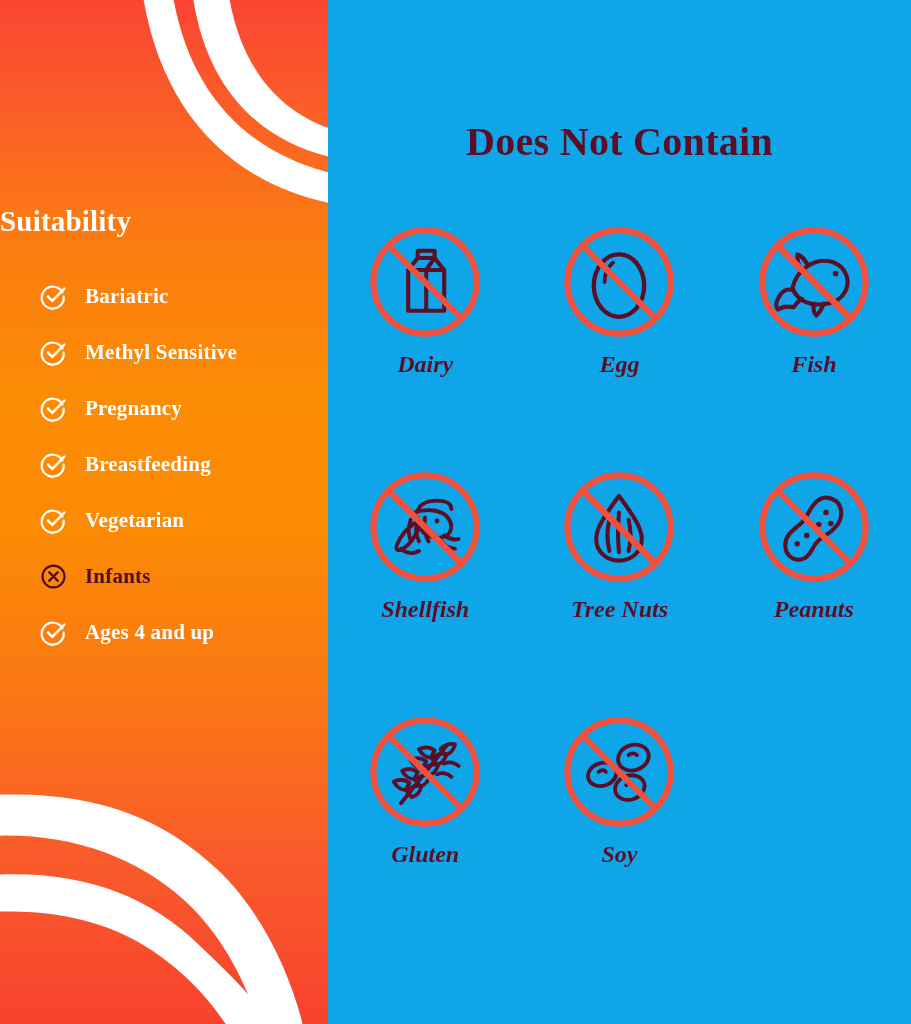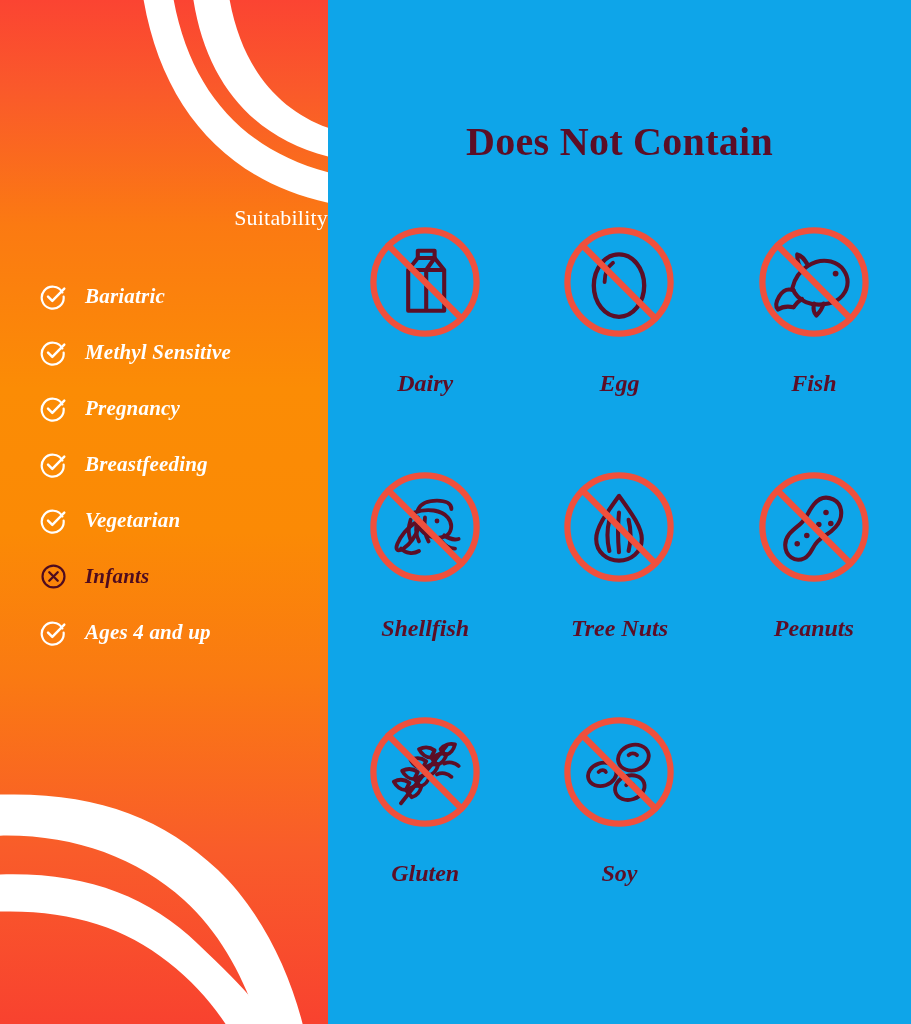--- a/index.html
+++ b/index.html
@@ -26,38 +26,38 @@
        #fb8c05 38%,
        #fb8a05 52%,
        #fa7a12 66%,
        #f95c2a 83%,
        #f8422f 100%);
   }
   .swoosh{position:absolute;left:0;top:0;width:328px;height:1024px;}
 
   .panel-title{
     position:absolute;left:0;top:205px;width:328px;
-    text-align:right;
+    text-align:left;
     color:#ffffff;
-    font-size:22px;font-weight:normal;
+    font-size:29px;font-weight:bold;
     letter-spacing:.2px;
   }
   .suit-list{
     position:absolute;left:40px;top:268px;width:288px;
   }
   .suit-item{
     display:flex;align-items:center;
     height:56px;
   }
   .suit-ico{
     width:27px;height:27px;flex:0 0 27px;margin-right:18px;
     display:block;
   }
   .suit-label{
-    font-size:21px;font-style:italic;font-weight:bold;
+    font-size:21px;font-weight:bold;
     color:#ffffff;
     letter-spacing:.2px;
     white-space:nowrap;
   }
   .suit-item.excluded .suit-label{color:#4e0c20;text-align:right;}
 
   
   .right{
     position:absolute;left:328px;top:0;width:583px;height:1024px;
     background:#0ea5e9;
@@ -73,21 +73,21 @@
     position:absolute;left:0;top:222px;width:583px;
     display:grid;
     grid-template-columns:repeat(3,1fr);
     grid-template-rows:repeat(3,245px);
   }
   .cell{
     display:flex;flex-direction:column;align-items:center;
   }
   .cell .badge{width:120px;height:120px;display:block;}
   .cell .cap{
-    margin-top:28px;
+    margin-top:9px;
     font-size:24px;font-weight:bold;font-style:italic;
     color:#5c0e26;
     text-align:left;
     white-space:nowrap;
   }
 </style>
 </head>
 <body>
 
 <div class="page">

